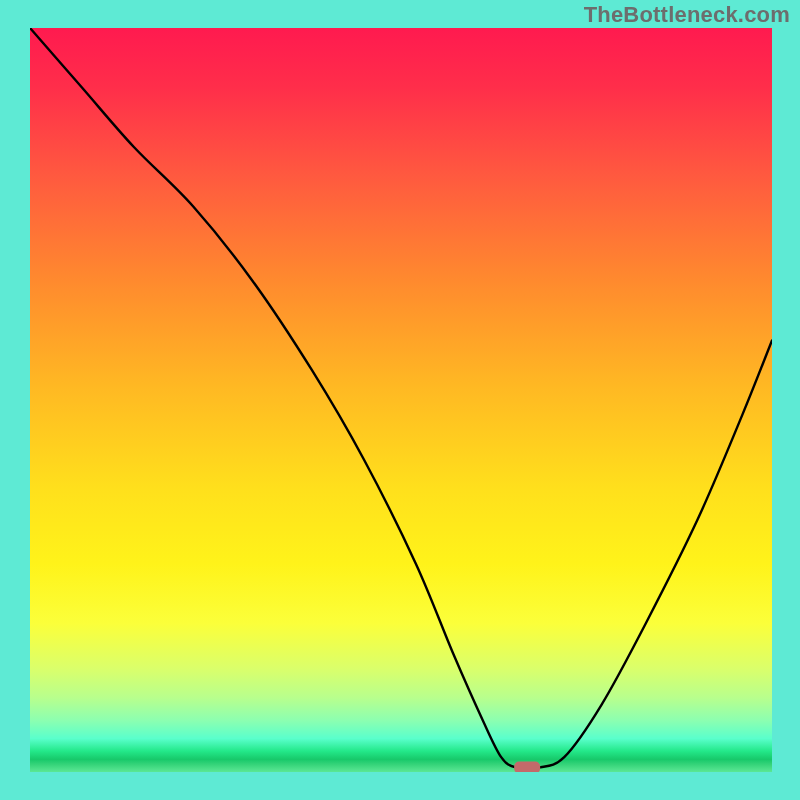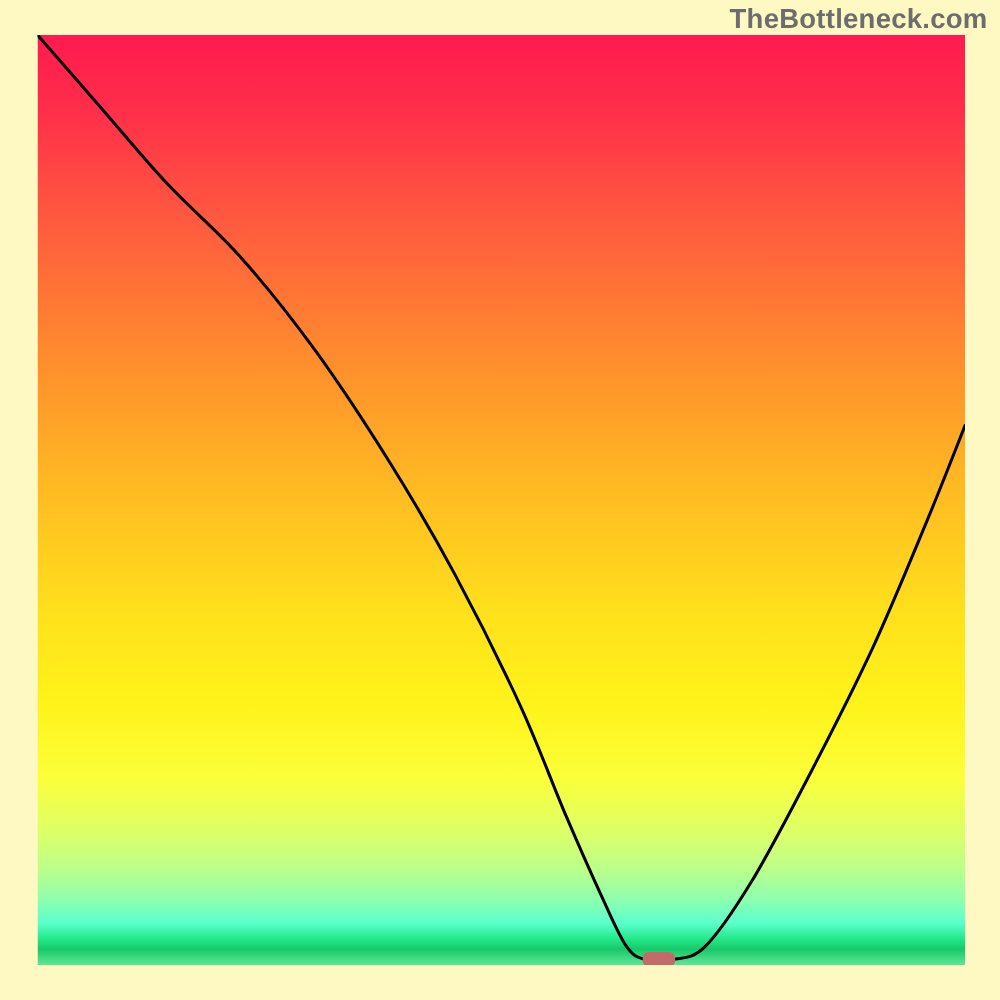--- a/index.html
+++ b/index.html
@@ -8,21 +8,21 @@
     width: 800px;
     height: 800px;
     background: #000;
     overflow: hidden;
     font-family: Arial, Helvetica, sans-serif;
   }
   .frame {
     position: relative;
     width: 800px;
     height: 800px;
-    background: #fef9c3;
+    background: #5eead4;
   }
   .watermark {
     position: absolute;
     top: 2px;
     right: 10px;
     color: #6d6d6d;
     font-size: 22px;
     font-weight: 600;
     letter-spacing: 0.2px;
     z-index: 10;

